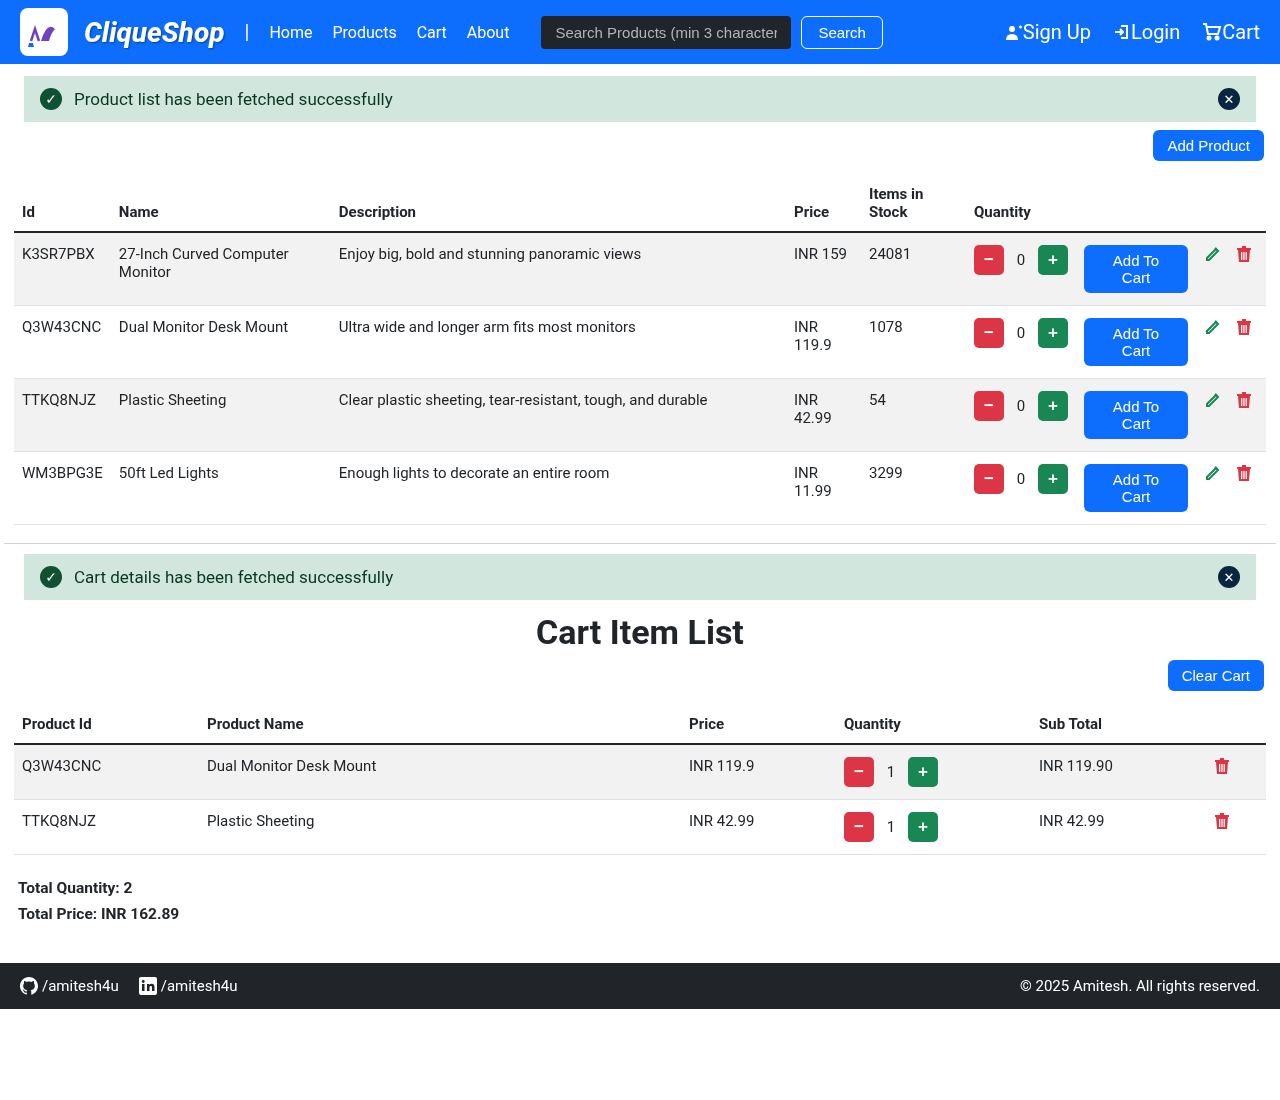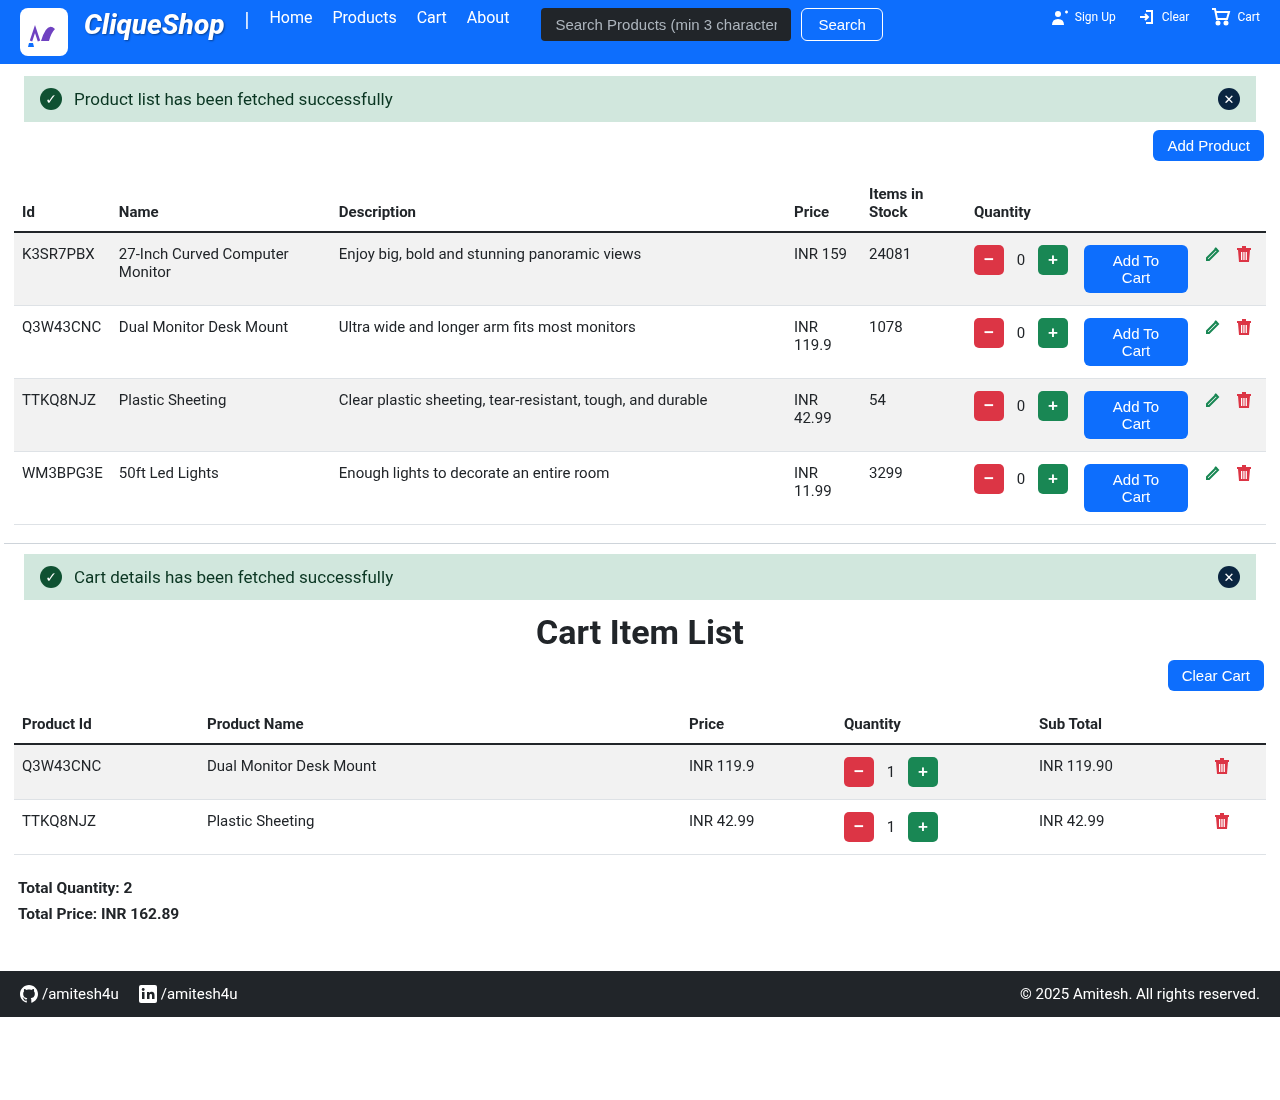--- a/index.html
+++ b/index.html
@@ -1,28 +1,28 @@
 <!DOCTYPE html>
 <html><head>
 <meta charset="utf-8">
 <style>
 * { box-sizing: border-box; margin: 0; padding: 0; }
 body { font-family: -apple-system, "Segoe UI", Roboto, Arial, sans-serif; background: #fff; color: #212529; height: 1100px; width: 1280px; overflow: hidden; }
-.navbar { background: #0d6efd; display: flex; align-items: flex-start; padding: 8px 20px; gap: 16px; }
+.navbar { background: #0d6efd; display: flex; align-items: center; padding: 8px 20px; gap: 16px; }
 .logo-box { width: 48px; height: 48px; background: #fff; border-radius: 8px; display: flex; align-items: center; justify-content: center; font-size: 24px; }
 .brand { font-size: 28px; font-weight: 800; font-style: italic; color: #fff; text-shadow: 1px 1px 2px rgba(0,0,0,.4); }
 .sep { color: #fff; font-size: 20px; margin: 0 4px; }
 .nav-links { display: flex; gap: 20px; }
 .nav-link { color: #fff; text-decoration: none; font-size: 16px; cursor: pointer; }
 .search-wrap { display: flex; gap: 10px; margin-left: 16px; }
 .search-input { background: #212529; color: #adb5bd; border: none; padding: 8px 14px; width: 250px; border-radius: 4px; font-size: 15px; }
 .search-input::placeholder { color: #adb5bd; }
 .search-btn { background: transparent; color: #fff; border: 1px solid #fff; padding: 6px 16px; border-radius: 6px; font-size: 15px; cursor: pointer; }
 .right-nav { margin-left: auto; display: flex; gap: 22px; align-items: center; }
-.right-link { color: #fff; text-decoration: none; font-size: 12px; display: flex; align-items: center; gap: 6px; cursor: pointer; }
+.right-link { color: #fff; text-decoration: none; font-size: 20px; display: flex; align-items: center; cursor: pointer; }
 .main { padding: 12px 4px 0 4px; }
 .alert { background: #d1e7dd; color: #0a3622; display: flex; align-items: center; padding: 12px 16px; margin: 0 20px 8px 20px; gap: 12px; }
 .alert .check { width: 22px; height: 22px; background: #0f5132; border-radius: 50%; color: #fff; display: flex; align-items: center; justify-content: center; font-size: 14px; }
 .alert .msg { font-size: 17px; }
 .alert .close { margin-left: auto; width: 22px; height: 22px; background: #0a2540; border-radius: 50%; color: #fff; display: flex; align-items: center; justify-content: center; font-size: 13px; cursor: pointer; }
 h1.page-title { text-align: center; font-size: 34px; font-weight: 700; margin: 12px 0 8px; }
 .btn-bar { display: flex; justify-content: flex-end; padding: 0 12px 6px; }
 .btn-primary { background: #0d6efd; color: #fff; border: none; padding: 7px 14px; border-radius: 6px; font-size: 15px; cursor: pointer; }
 .table { width: calc(100% - 20px); margin: 8px 10px; border-collapse: collapse; }
 .table th { text-align: left; font-weight: 700; padding: 10px 8px; border-bottom: 2px solid #212529; font-size: 15px; vertical-align: bottom; }
@@ -32,21 +32,21 @@
 .btn-sq { width: 30px; height: 30px; border: none; border-radius: 5px; color: #fff; font-size: 17px; font-weight: 700; cursor: pointer; display: flex; align-items: center; justify-content: center; }
 .btn-minus { background: #dc3545; }
 .btn-plus { background: #198754; }
 .qty-num { min-width: 14px; text-align: center; }
 .action-cell { display: flex; align-items: center; gap: 14px; }
 .icon-edit { color: #198754; font-size: 18px; cursor: pointer; }
 .icon-trash { color: #dc3545; font-size: 18px; cursor: pointer; }
 hr.div { border: none; border-top: 1px solid #ced4da; margin: 18px 0 10px; }
 .totals { padding: 8px 10px; }
 .totals p { font-weight: 700; margin: 8px 4px; font-size: 15.5px; }
-.footer { background: #212529; color: #fff; display: flex; align-items: center; padding: 14px 20px; gap: 20px; margin-top: 32px; }
+.footer { background: #212529; color: #fff; display: flex; align-items: center; padding: 14px 20px; gap: 20px; margin-top: 24px; }
 .footer-link { color: #fff; text-decoration: none; display: flex; align-items: center; gap: 4px; font-size: 15px; }
 .footer-right { margin-left: auto; font-size: 15px; }
 svg { display: block; }
 </style>
 </head>
 <body>
 
 <nav class="navbar">
   <div class="logo-box">
     <svg width="38" height="38" viewBox="0 0 38 38">
@@ -74,21 +74,21 @@
           <path d="M1 17 Q1 11 7 11 Q13 11 13 17 Z"></path>
           <path d="M14 4 h3 M15.5 2.5 v3" stroke="#fff" stroke-width="1.5"></path>
         </svg>
       <span>Sign Up</span>
     </a>
     <a class="right-link">
       <svg width="18" height="18" viewBox="0 0 18 18" fill="none" stroke="#fff" stroke-width="2">
           <path d="M8 3 h6 v12 h-6"></path>
           <path d="M2 9 h8 M7 6 l3 3 -3 3"></path>
         </svg>
-      <span>Clear</span>
+      <span>Login</span>
     </a>
     <a class="right-link">
       <svg width="20" height="18" viewBox="0 0 20 18" fill="none" stroke="#fff" stroke-width="2">
           <path d="M1 1 h3 l2 10 h10 l2-7 H5"></path>
           <circle cx="7" cy="15" r="1.5" fill="#fff"></circle>
           <circle cx="15" cy="15" r="1.5" fill="#fff"></circle>
         </svg>
       <span>Cart</span>
     </a>
   </div>

